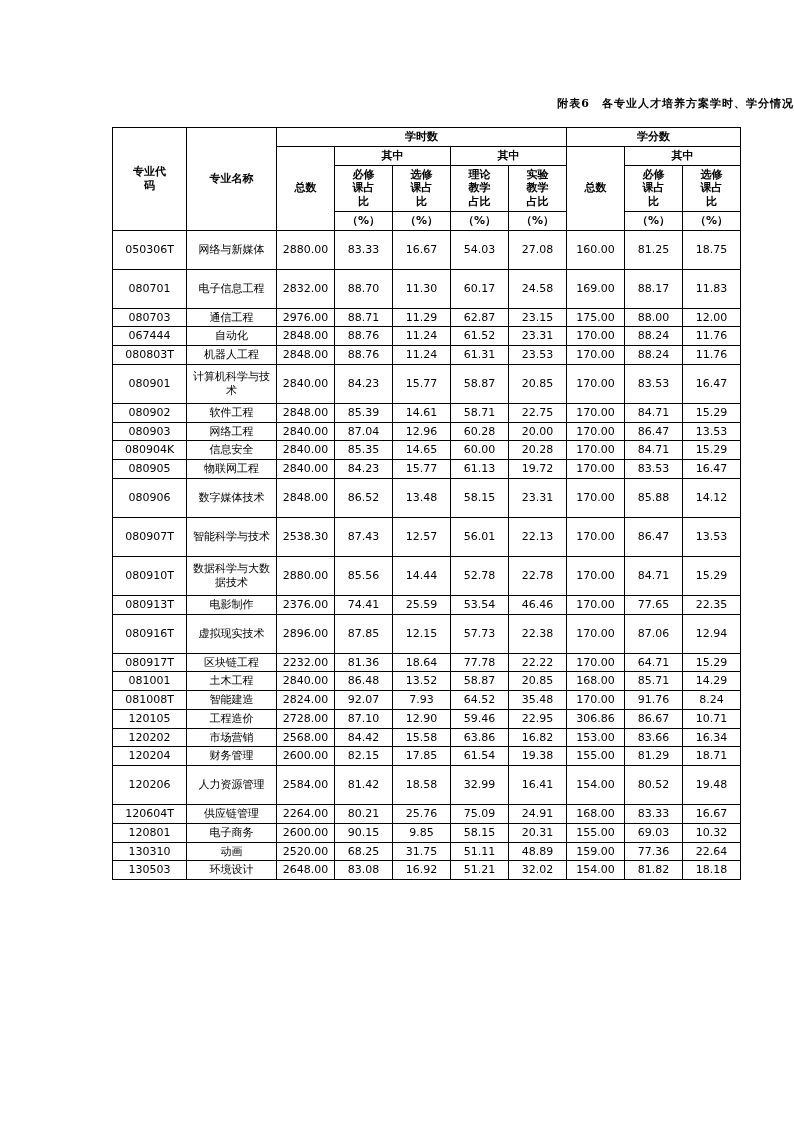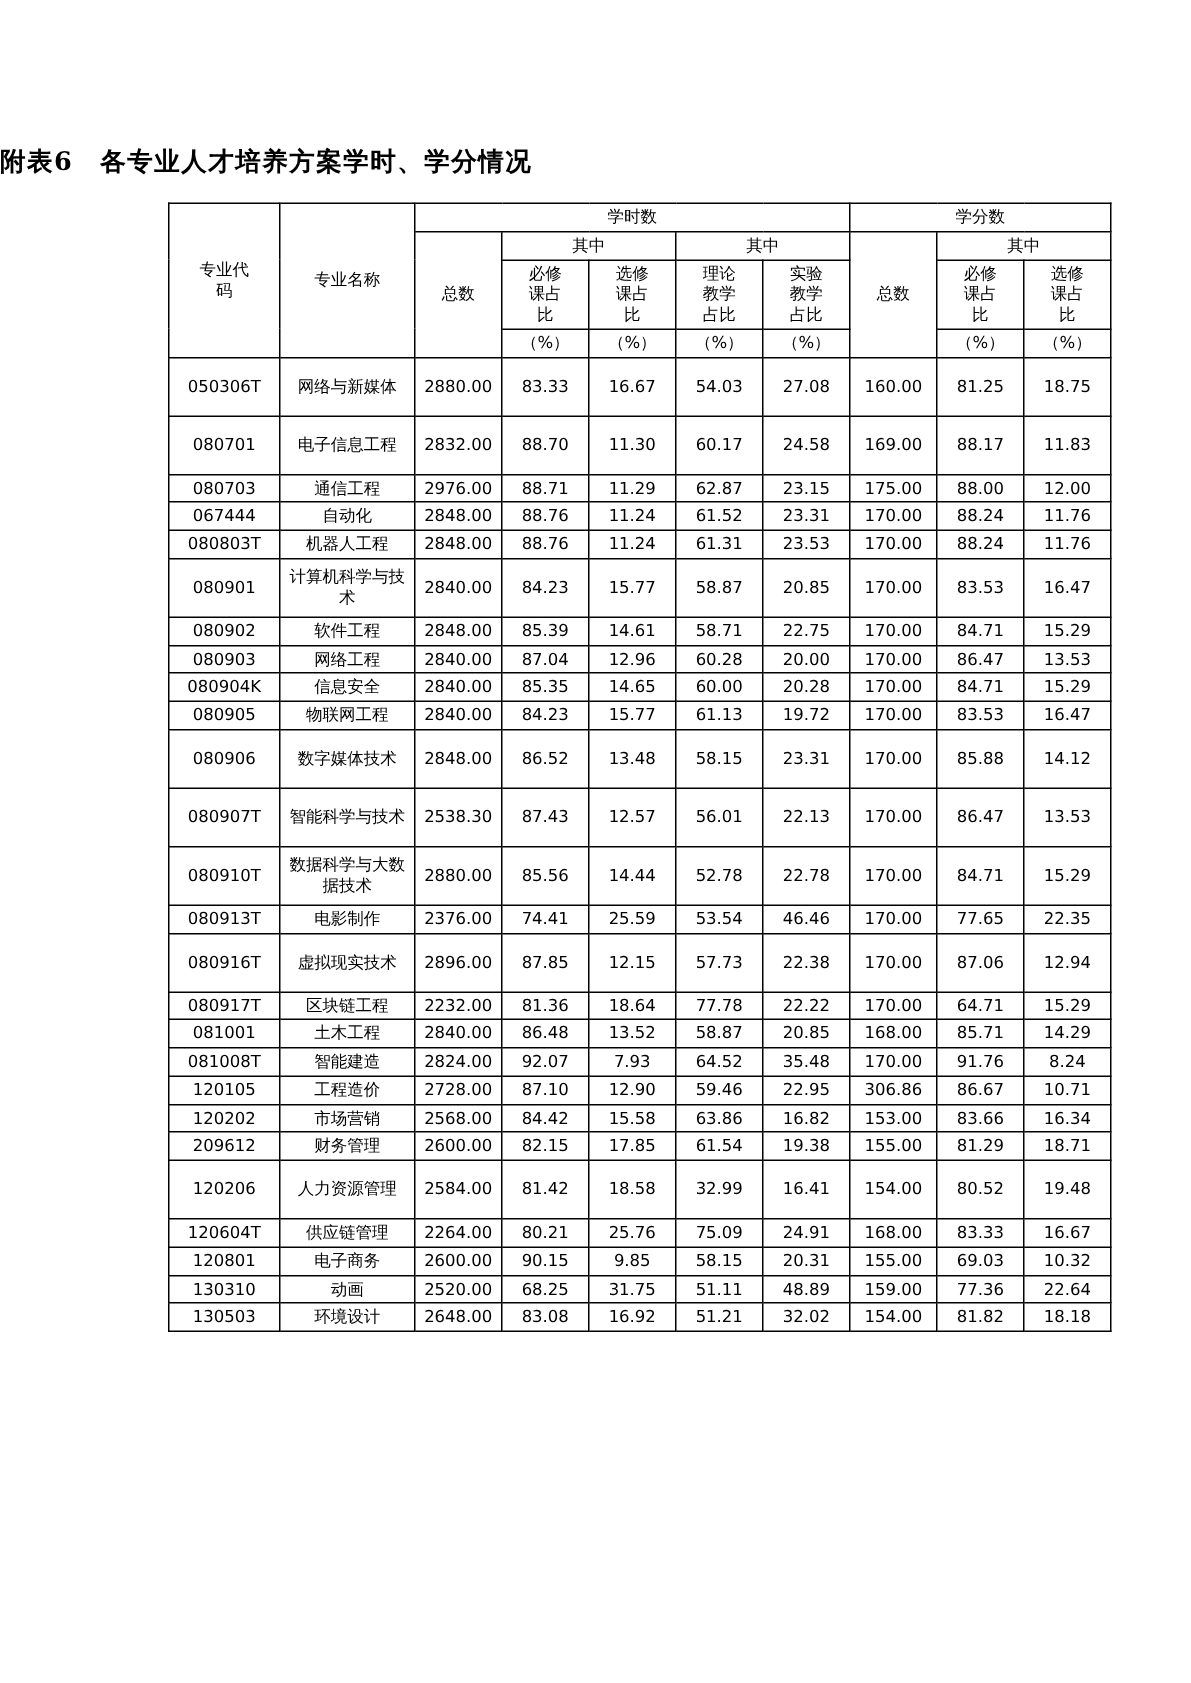--- a/index.html
+++ b/index.html
@@ -15,23 +15,23 @@
     position: relative;
   }
   .page {
     width: 794px;
     height: 1122px;
     box-sizing: border-box;
     padding: 0;
     position: relative;
   }
   .doc-title {
-    text-align: left;
+    text-align: right;
     font-weight: bold;
-    font-size: 17px;
+    font-size: 11px;
     letter-spacing: 1px;
     margin-top: 96px;
     margin-bottom: 16px;
     font-family: "DejaVu Serif", "Liberation Serif", serif;
   }
   .table-wrap {
     width: 570px;
     margin: 0 auto;
   }
   table.main {
@@ -42,21 +42,21 @@
   table.main th, table.main td {
     border: 1px solid #000000;
     text-align: center;
     vertical-align: middle;
     font-size: 11px;
     padding: 2px 1px;
     line-height: 1.25;
     font-family: "DejaVu Sans", "Liberation Sans", sans-serif;
   }
   table.main th {
-    font-weight: normal;
+    font-weight: bold;
   }
   .hdr-group {
     font-size: 12px;
   }
   .hdr-sub {
     font-size: 12px;
   }
   .hdr-small {
     font-size: 11px;
   }
@@ -389,21 +389,21 @@
             <td class="val">2568.00</td>
             <td class="val">84.42</td>
             <td class="val">15.58</td>
             <td class="val">63.86</td>
             <td class="val">16.82</td>
             <td class="val">153.00</td>
             <td class="val">83.66</td>
             <td class="val">16.34</td>
           </tr>
           <tr>
-            <td class="code">209612</td>
+            <td class="code">120204</td>
             <td class="name">财务管理</td>
             <td class="val">2600.00</td>
             <td class="val">82.15</td>
             <td class="val">17.85</td>
             <td class="val">61.54</td>
             <td class="val">19.38</td>
             <td class="val">155.00</td>
             <td class="val">81.29</td>
             <td class="val">18.71</td>
           </tr>

